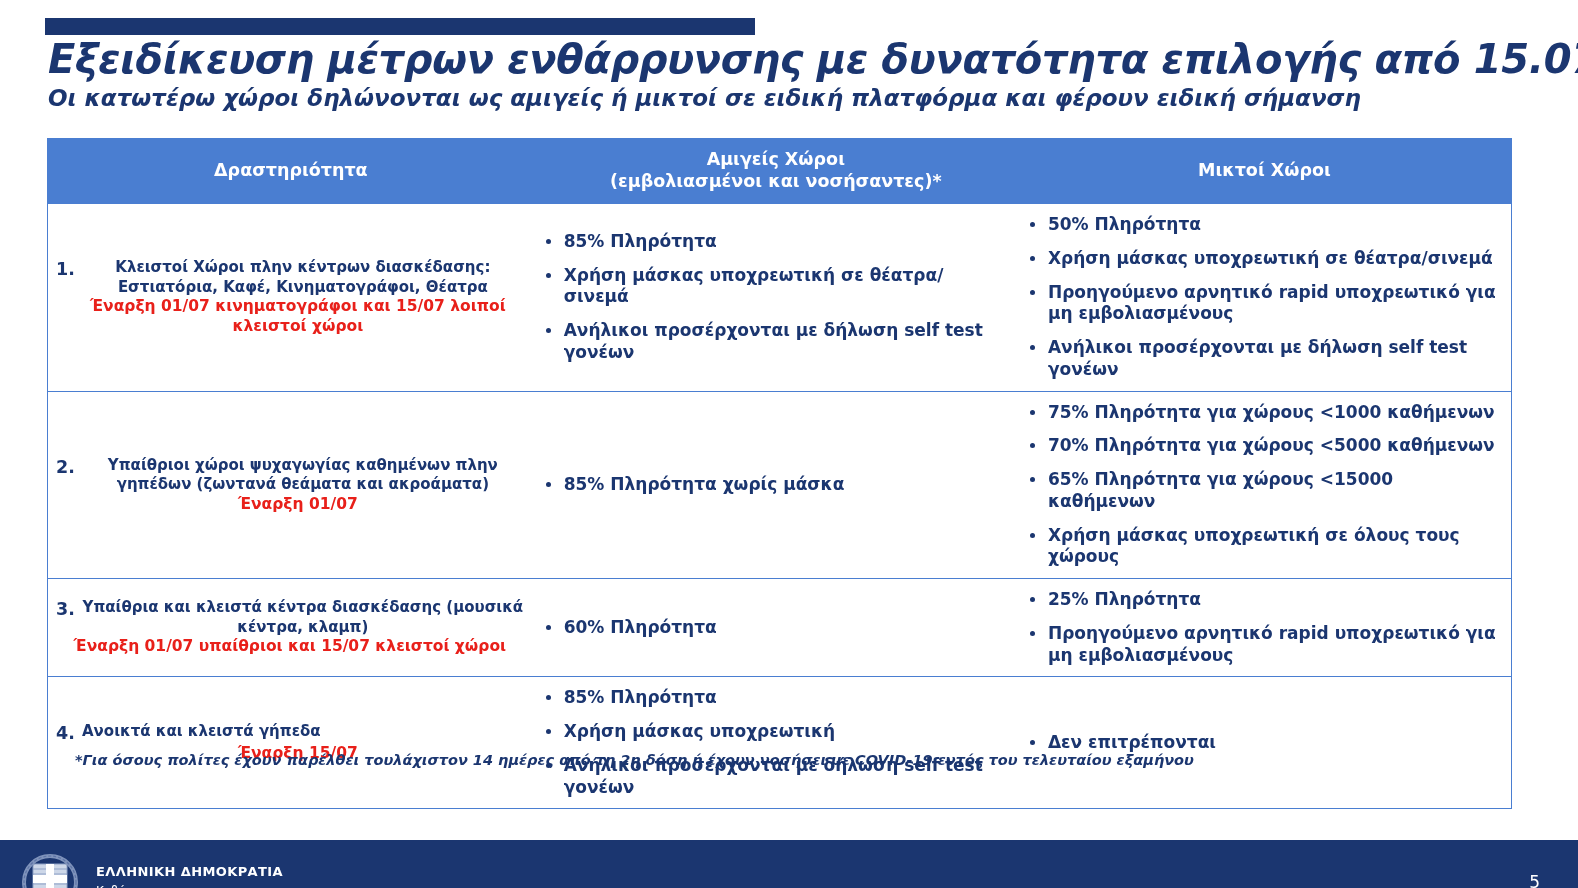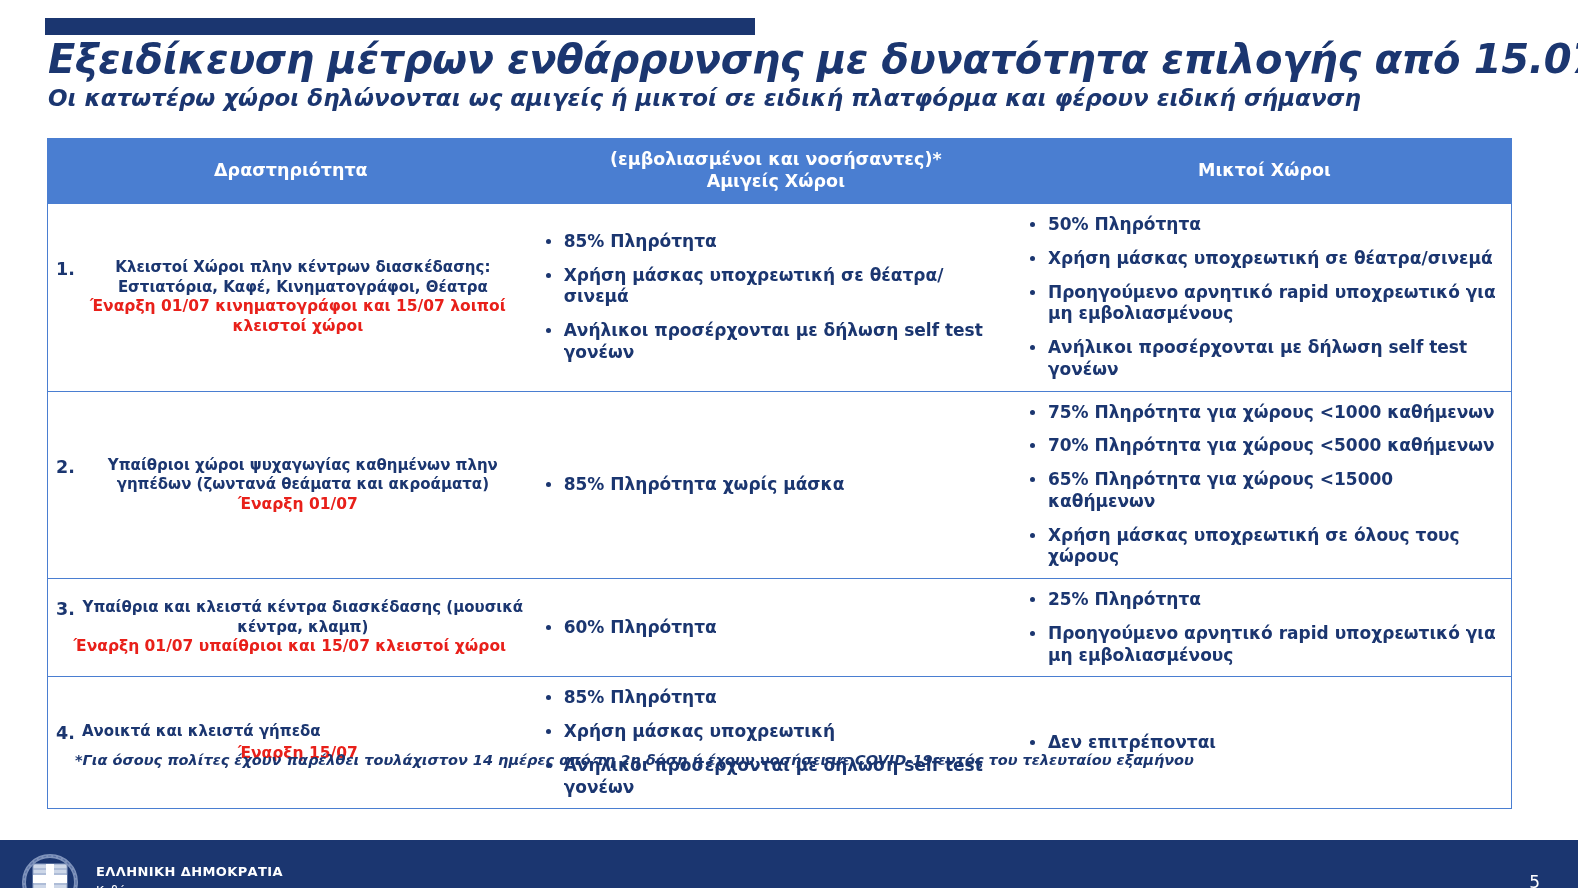--- a/index.html
+++ b/index.html
@@ -154,22 +154,22 @@
   <div class="table-wrap">
 
     <div class="t-head">
       <div class="cell c1">
         <div>
           <div>Δραστηριότητα</div>
         </div>
       </div>
       <div class="cell c2">
         <div>
+          <div>Αμιγείς Χώροι</div>
           <div>(εμβολιασμένοι και νοσήσαντες)*</div>
-          <div>Αμιγείς Χώροι</div>
         </div>
       </div>
       <div class="cell c3">
         <div>
           <div>Μικτοί Χώροι</div>
         </div>
       </div>
     </div>
 
     <div class="t-row r1">

